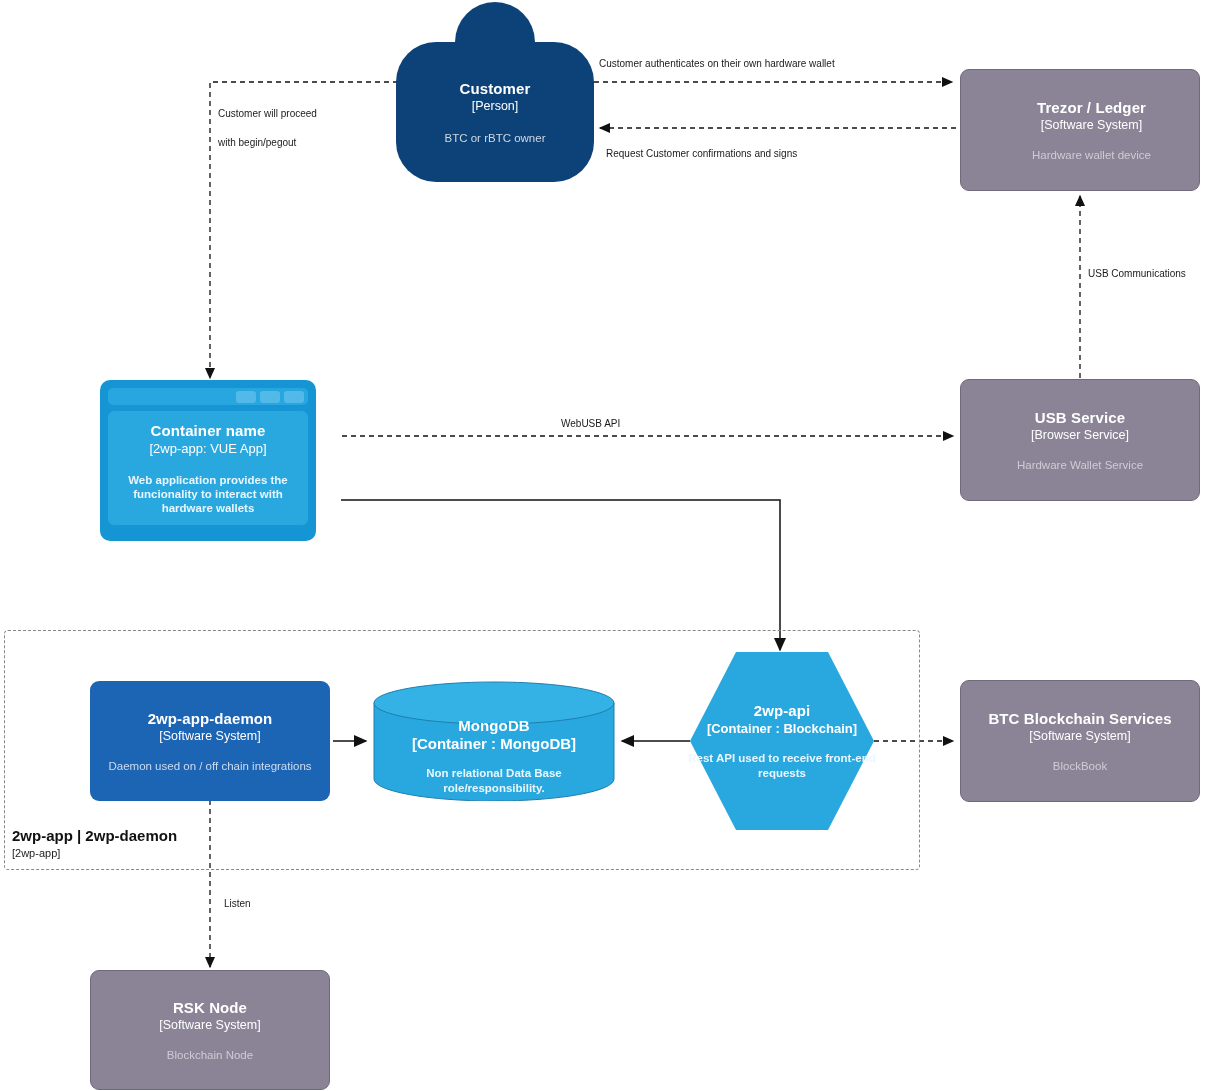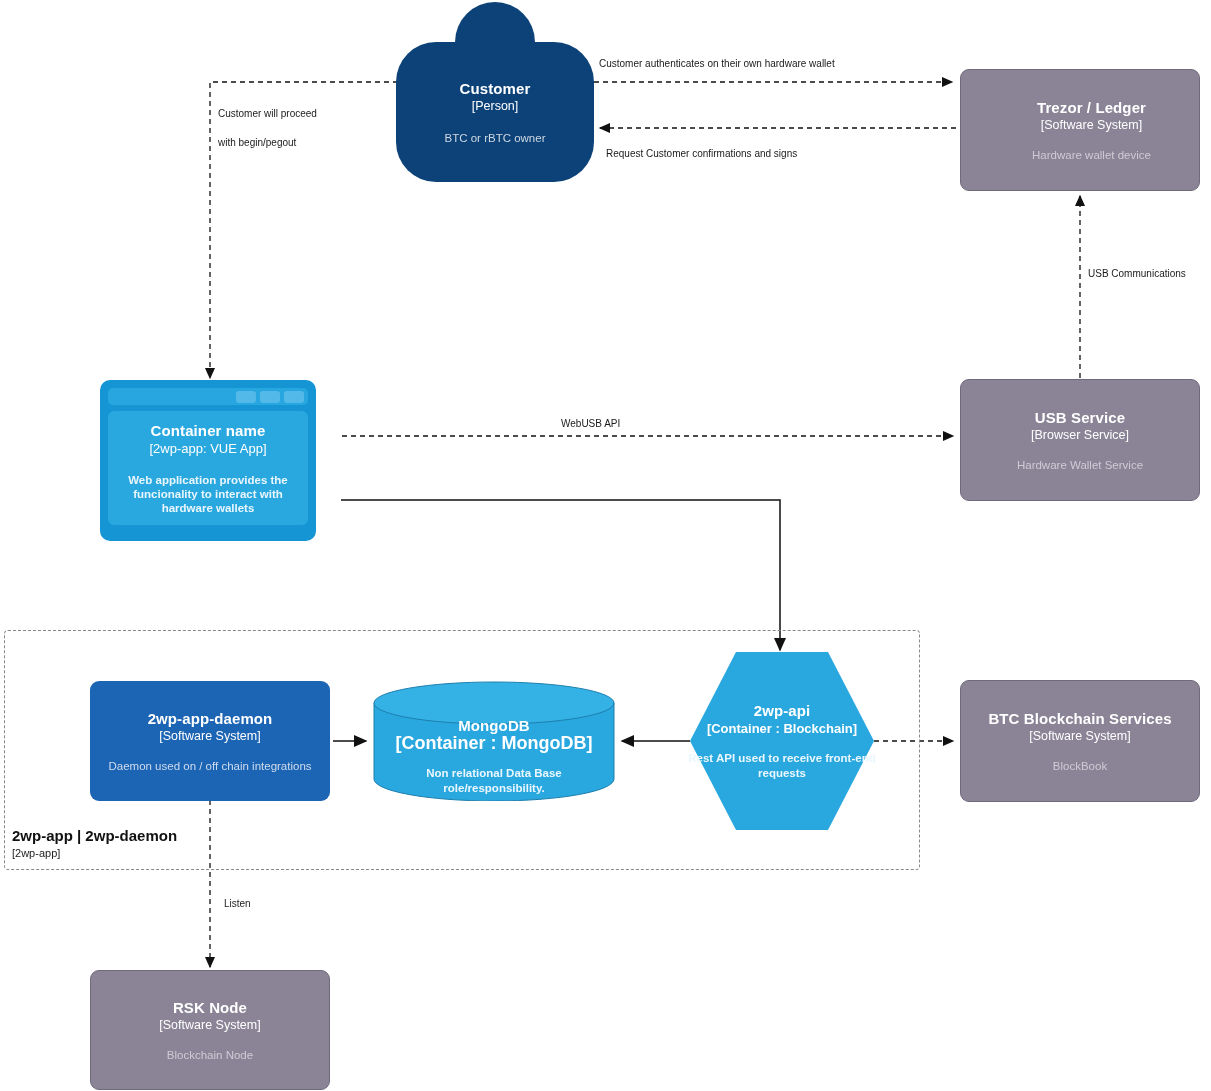--- a/index.html
+++ b/index.html
@@ -152,21 +152,21 @@
     display:flex;
     flex-direction:column;
     align-items:center;
     justify-content:center;
     text-align:center;
     color:#fff;
     padding:0 6px;
     box-sizing:border-box;
   }
   .db-text .n-title{font-size:15px;}
-  .db-text .n-type{font-size:18px;font-weight:bold;}
+  .db-text .n-type{font-size:15px;font-weight:bold;}
   .db-text .n-desc{
     color:#eaf7fe;font-weight:bold;font-size:11.5px;margin-top:14px;
   }
 
   
   .hex{
     position:absolute;
   }
   .hex-shape{position:absolute;left:0;top:0;}
   .hex-text{

